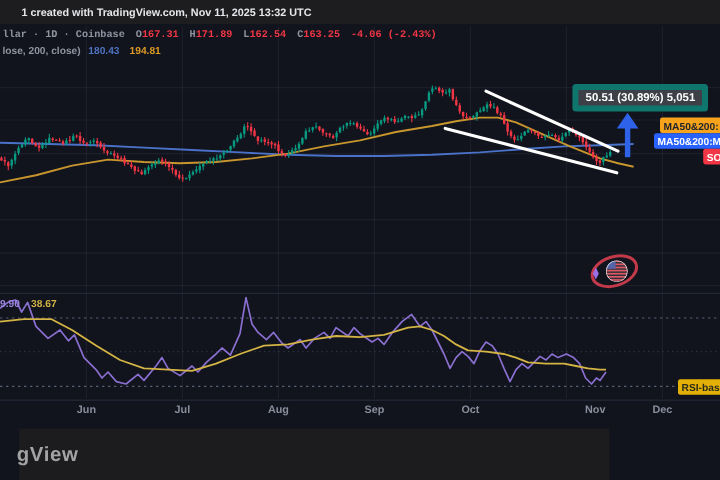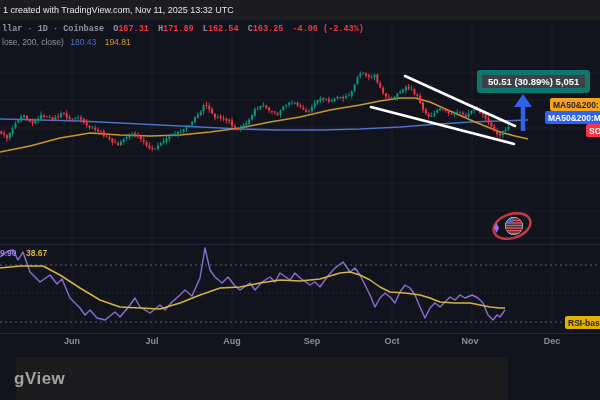--- a/index.html
+++ b/index.html
@@ -1,24 +1,24 @@
 <!DOCTYPE html>
 <html><head>
 <meta charset="utf-8">
 <style>
   html,body{margin:0;padding:0;background:#11141d;}
   body{width:600px;height:400px;position:relative;overflow:hidden;
        font-family:"Liberation Sans", sans-serif;-webkit-font-smoothing:antialiased;}
   .topbar{position:absolute;left:0;top:0;width:600px;height:20px;background:#1d1d1f;
           display:flex;align-items:center;z-index:5;}
-  .attribution{color:#e6e7ea;font-size:9px;font-weight:normal;padding-left:3px;white-space:nowrap;}
+  .attribution{color:#e6e7ea;font-size:9px;font-weight:bold;padding-left:18px;white-space:nowrap;}
   .symline{position:absolute;left:2px;top:24px;font-size:8.5px;color:#9094a0;white-space:nowrap;z-index:5;font-weight:bold;font-family:Liberation Mono, monospace;}
   .symline .val{color:#f23645;}
   .symline .k{color:#9094a0;margin-left:4px;}
-  .maline{position:absolute;left:2px;top:37px;font-size:8.5px;color:#9094a0;white-space:nowrap;z-index:5;font-weight:normal;}
+  .maline{position:absolute;left:2px;top:37px;font-size:8.5px;color:#9094a0;white-space:nowrap;z-index:5;font-weight:bold;}
   .maline .ma1{color:#4f74c4;margin-left:4px;}
   .maline .ma2{color:#dd9a26;margin-left:6px;}
   .tooltip{position:absolute;left:477px;top:70px;background:#3d4046;border:5px solid #0f766e;
            border-radius:3px;color:#ffffff;font-size:9.5px;font-weight:bold;padding:1px 6px;
            white-space:nowrap;z-index:6;}
   .pricelabel{position:absolute;font-size:8.5px;font-weight:bold;border-radius:2px;
               padding:1.5px 3px;white-space:nowrap;z-index:6;}
   .pl-orange{left:550px;top:98px;background:#f7a31b;color:#1e222d;}
   .pl-blue{left:545px;top:111px;background:#2962ff;color:#ffffff;}
   .pl-red{left:586px;top:124px;background:#f23645;color:#ffffff;}
@@ -479,21 +479,21 @@
 </div>
 
 <div class="rsi-badge">RSI-base</div>
 
 <div class="axisrow" id="axisrow">
     <div class="month" style="left: 72px;">Jun</div>
     <div class="month" style="left: 152px;">Jul</div>
     <div class="month" style="left: 232px;">Aug</div>
     <div class="month" style="left: 312px;">Sep</div>
     <div class="month" style="left: 392px;">Oct</div>
-    <div class="month" style="left: 470px;">Nov</div>
+    <div class="month" style="left: 496px;">Nov</div>
     <div class="month" style="left: 552px;">Dec</div>
   </div>
 
 <div class="sep" style="top:244px"></div>
 <div class="sep" style="top:333px"></div>
 
 <div class="bottombar">
   <span class="watermark">gView</span>
 </div>
 

